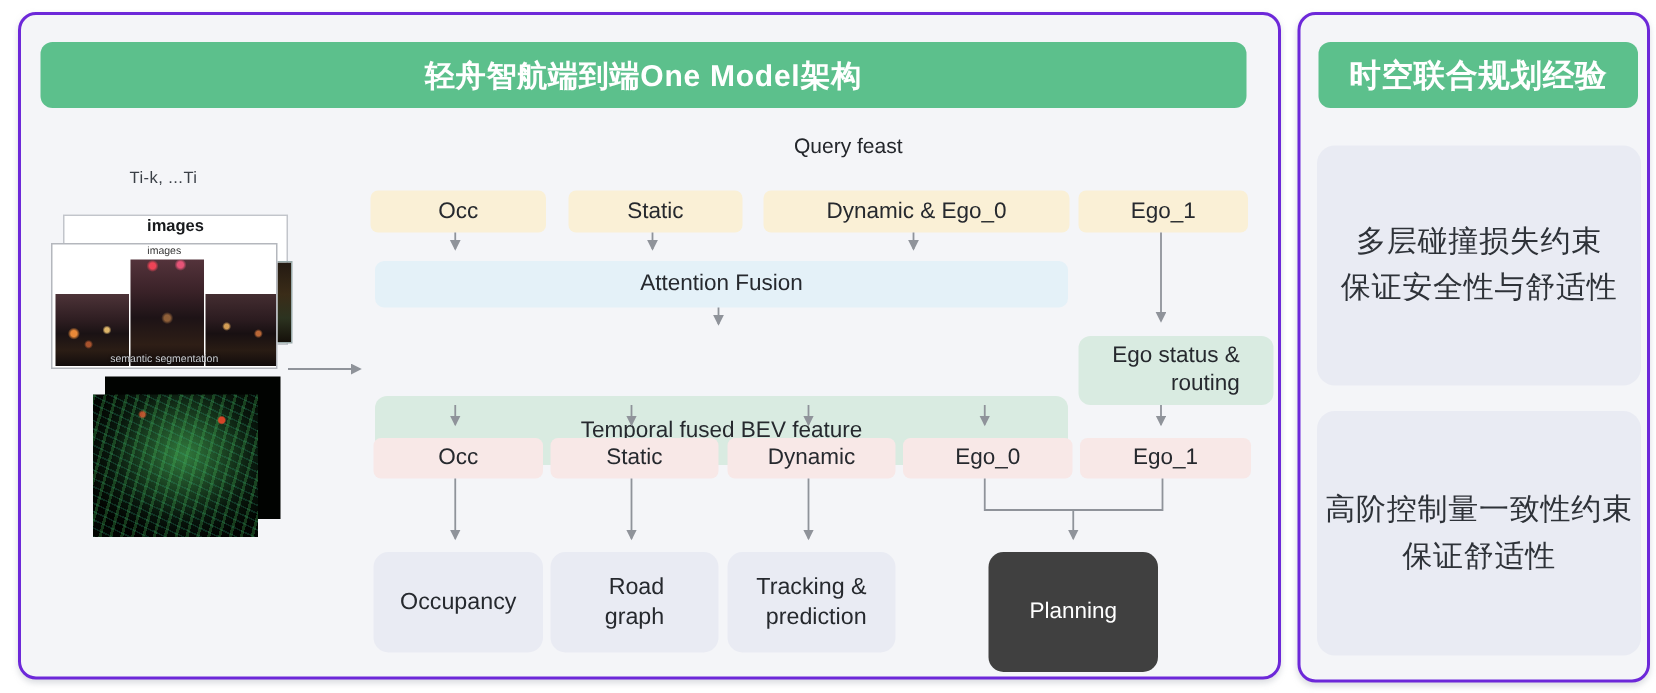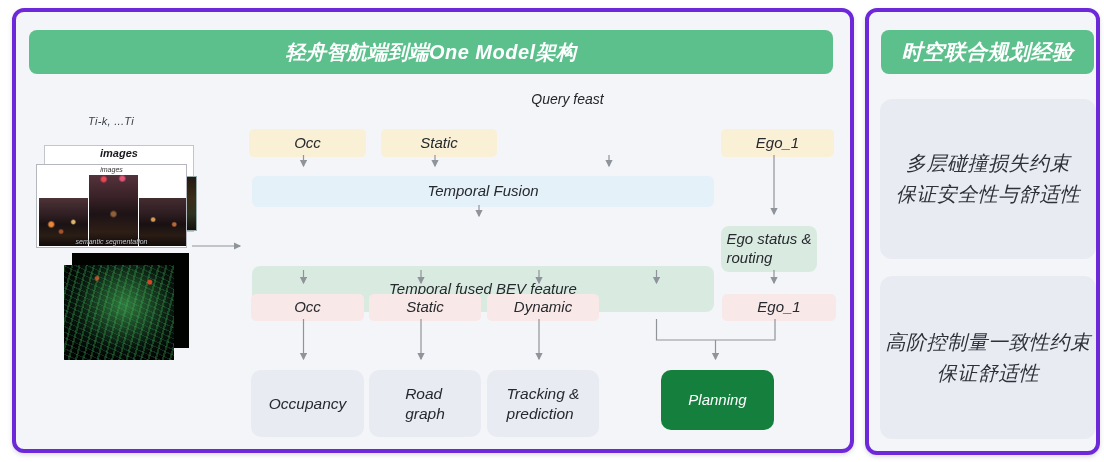--- a/index.html
+++ b/index.html
@@ -1,35 +1,35 @@
 <!DOCTYPE html>
 <html><head>
 <meta charset="utf-8">
 <style>
   html,body{margin:0;padding:0;background:#ffffff;}
   *{box-sizing:border-box;font-family:"Liberation Sans","DejaVu Sans",sans-serif;}
   .canvas{position:relative;width:1104px;height:462px;background:#ffffff;overflow:hidden;}
-  .card{position:absolute;background:#f4f5f8;border:4px solid #6d28d9;border-radius:12px;
-        box-shadow:0 2px 4px rgba(150,155,165,.35);font-style:italic;}
+  .card{position:absolute;background:#f4f5f8;border:2px solid #6d28d9;border-radius:12px;
+        box-shadow:0 2px 4px rgba(150,155,165,.35);}
   .card-main{left:12px;top:8px;width:842px;height:445px;}
   .card-side{left:865px;top:8px;width:235px;height:447px;}
   .hdr{position:absolute;background:#5cc08c;border-radius:8px;color:#ffffff;font-weight:700;
        display:flex;align-items:center;justify-content:center;letter-spacing:.5px;}
   .hdr-main{left:13px;top:18px;width:804px;height:44px;font-size:20px;}
   .hdr-side{left:12px;top:18px;width:213px;height:44px;font-size:21px;}
   .qf{position:absolute;left:479px;top:79px;width:145px;text-align:center;font-size:14px;
       font-weight:500;color:#23262b;}
-  .bx{position:absolute;display:flex;align-items:center;justify-content:center;text-align:left;
+  .bx{position:absolute;display:flex;align-items:center;justify-content:center;text-align:right;
       font-size:15px;color:#26292e;white-space:pre-line;line-height:1.25;}
   .yellow{background:#faf0d6;border-radius:5px;height:28px;top:117px;}
   .blue{background:#e4f1f8;border-radius:6px;left:236px;top:164px;width:462px;height:31px;}
   .mint{background:#d9ebe1;border-radius:8px;top:214px;height:46px;}
   .pink{background:#f8e8e7;border-radius:5px;height:27px;top:282px;}
   .gray{background:#e9ebf3;border-radius:10px;top:358px;height:67px;font-size:15.5px;}
-  .planning{background:#15803d;border-radius:10px;left:645px;top:358px;width:113px;height:60px;
+  .planning{background:#404040;border-radius:10px;left:645px;top:358px;width:113px;height:80px;
             color:#ffffff;}
   
   .tlabel{position:absolute;left:45px;top:103px;width:100px;text-align:center;font-size:11px;
           color:#3a3f46;letter-spacing:.3px;}
   .imgcard{position:absolute;background:#ffffff;border:1px solid #c2c5cb;}
   .cardA{left:28px;top:133px;width:150px;height:87px;}
   .cardA-label{position:absolute;left:0;top:1px;width:100%;text-align:center;font-size:11px;
                font-weight:600;color:#17191c;}
   .cardA-strip{position:absolute;left:50px;top:18px;width:50px;height:9px;background-color:#10160f;
     background-image:radial-gradient(circle at 15% 50%,rgba(120,230,130,.95) 0 1px,transparent 2px),
@@ -102,31 +102,33 @@
       <div class="ph phM"></div>
       <div class="ph phR"></div>
       <div class="caption">semantic segmentation</div>
     </div>
 
     <div class="lidar lidarBack"></div>
     <div class="lidar lidarFront"></div>
 
     <div class="bx yellow" style="left:233px;width:117px;">Occ</div>
     <div class="bx yellow" style="left:365px;width:116px;">Static</div>
+    <div class="bx yellow" style="left:495px;width:204px;">Dynamic &amp; Ego_0</div>
     <div class="bx yellow" style="left:705px;width:113px;">Ego_1</div>
 
-    <div class="bx blue">Temporal Fusion</div>
+    <div class="bx blue">Attention Fusion</div>
 
     <div class="bx mint" style="left:236px;width:462px;margin-top:40px;">Temporal fused BEV feature</div>
-    <div class="bx mint" style="left:705px;width:96px;">Ego status &amp;
+    <div class="bx mint" style="left:705px;width:130px;">Ego status &amp;
 routing</div>
 
     <div class="bx pink" style="left:235px;width:113px;">Occ</div>
     <div class="bx pink" style="left:353px;width:112px;">Static</div>
     <div class="bx pink" style="left:471px;width:112px;">Dynamic</div>
+    <div class="bx pink" style="left:588px;width:113px;">Ego_0</div>
     <div class="bx pink" style="left:706px;width:114px;">Ego_1</div>
 
     <div class="bx gray" style="left:235px;width:113px;">Occupancy</div>
     <div class="bx gray" style="left:353px;width:112px;">Road
 graph</div>
     <div class="bx gray" style="left:471px;width:112px;">Tracking &amp;
 prediction</div>
     <div class="bx planning">Planning</div>
   </section>
 

